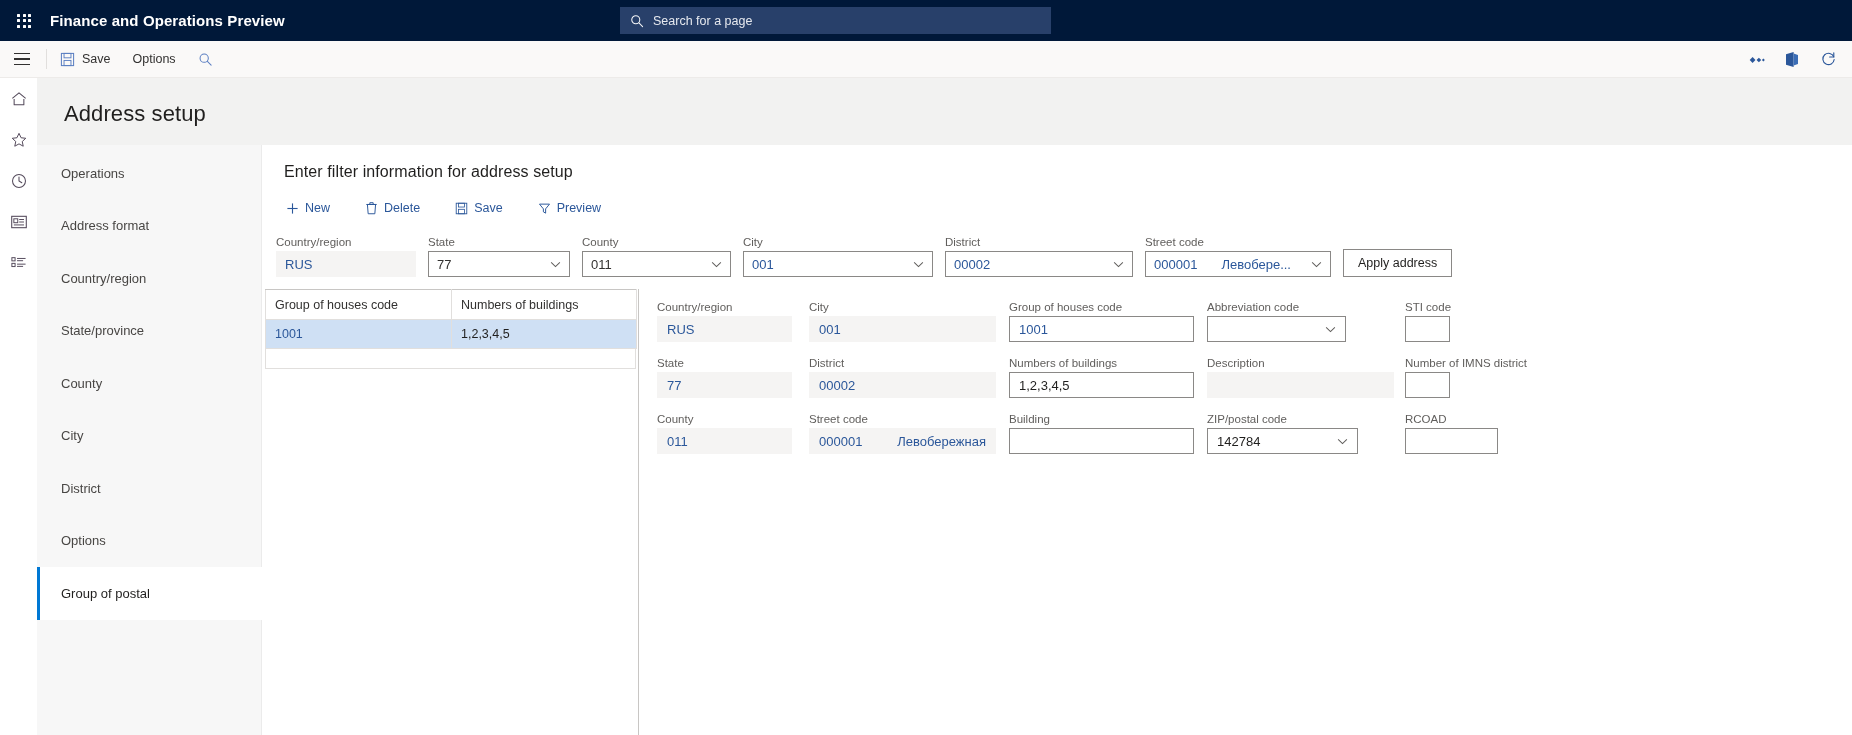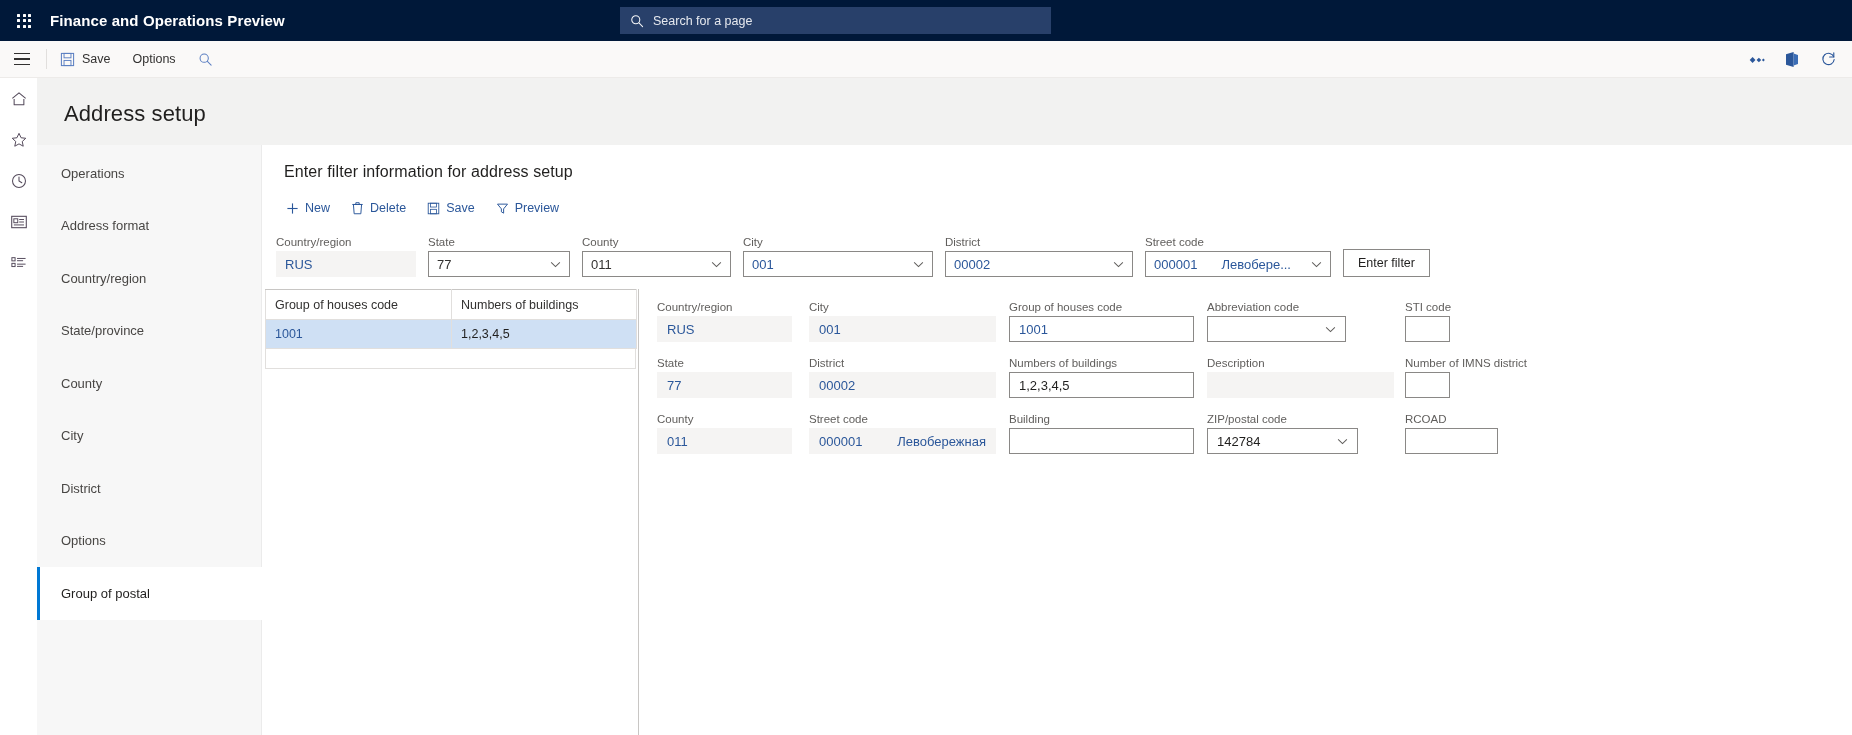--- a/index.html
+++ b/index.html
@@ -212,21 +212,21 @@
     font-size: 16px;
     color: #201f1e;
     padding: 18px 0 0 22px;
     letter-spacing: .1px;
   }
 
   .toolbar {
     display: flex;
     align-items: center;
     padding: 12px 0 0 14px;
-    gap: 1px;
+    gap: 15px;
   }
   .tb-btn {
     display: flex; align-items: center;
     height: 30px;
     padding: 0 10px;
     font-size: 12.5px;
     color: #2b579a;
     cursor: pointer;
     background: transparent; border: 0;
     font-family: inherit;
@@ -636,21 +636,21 @@
               <span class="fld-val">000001</span>
               <span class="fld-val" style="margin-left:auto;padding-left:10px">Левобере...</span>
               <span class="chev">
                 <svg width="11" height="7" viewBox="0 0 12 8">
                     <path d="M1 1.6L6 6.4l5-4.8" fill="none" stroke="#605e5c" stroke-width="1.15"></path>
                   </svg>
               </span>
             </div>
           </div>
 
-          <button class="apply-btn">Enter filter</button>
+          <button class="apply-btn">Apply address</button>
         </div>
 
         <div class="split">
 
           <div class="grid-wrap">
             <table class="grid">
               <thead>
                 <tr>
                   <th style="width:186px">Group of houses code</th>
                   <th style="width:185px">Numbers of buildings</th>

